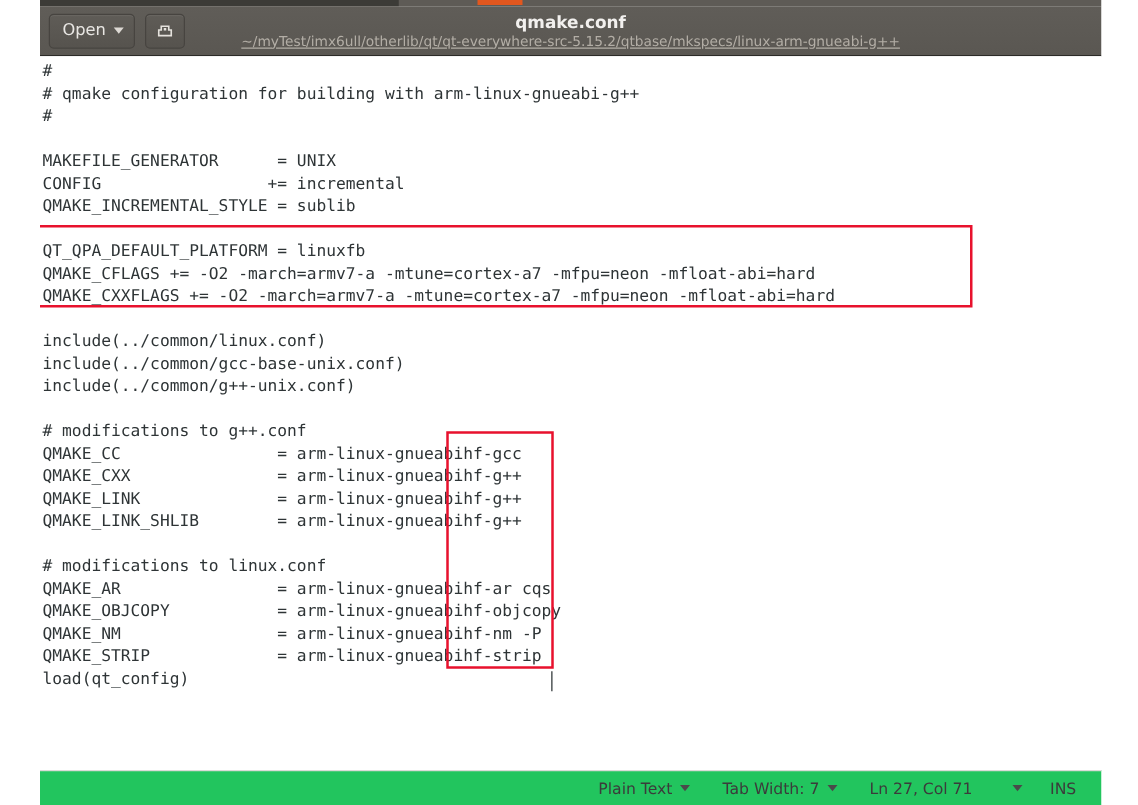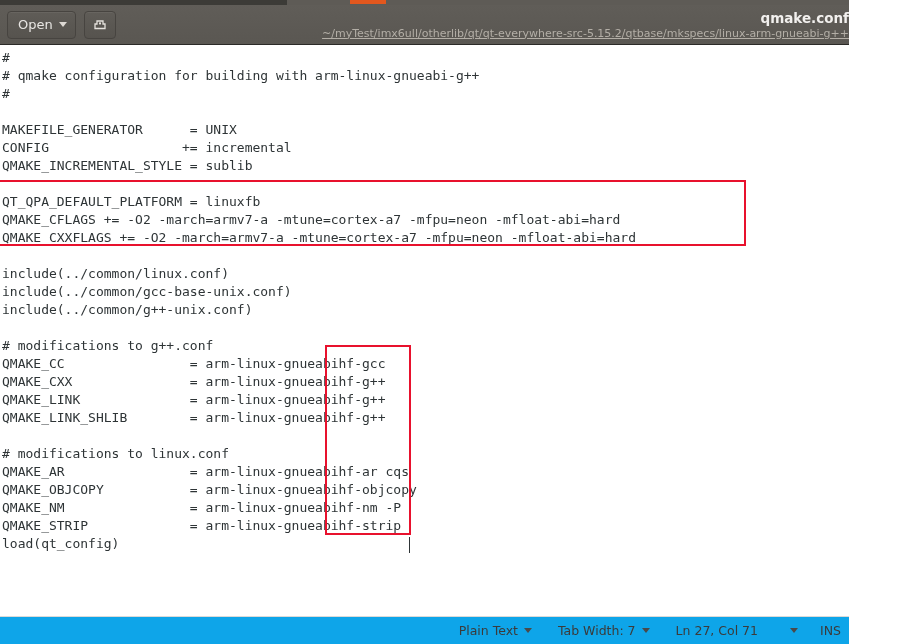--- a/index.html
+++ b/index.html
@@ -15,20 +15,21 @@
     -webkit-font-smoothing: antialiased;
   }
 
   .window {
     position: relative;
     width: 849px;
     height: 644px;
     background: #ffffff;
     display: flex;
     flex-direction: column;
+    margin-left: 32px;
   }
 
   
   .tabstrip {
     height: 5px;
     background: #5e5b56;
     position: relative;
     flex: none;
   }
   .tabstrip .dark-left {
@@ -103,21 +104,21 @@
     background: #e0ddd8;
   }
 
   .title-wrap {
     position: absolute;
     left: 0; right: 0;
     top: 0;
     height: 40px;
     display: flex;
     flex-direction: column;
-    align-items: flex-end;
+    align-items: center;
     justify-content: center;
     pointer-events: none;
   }
   .win-title {
     font-size: 13.5px;
     font-weight: bold;
     color: #f2f0ee;
     line-height: 16px;
   }
   .win-subtitle {
@@ -198,29 +199,29 @@
     position: absolute;
     border: 2px solid #e8112d;
     box-sizing: border-box;
     pointer-events: none;
   }
 
   
   .statusbar {
     height: 28px;
     flex: none;
-    background: #0ea5e9;
+    background: #22c55e;
     border-top: 1px solid #dcdad7;
     display: flex;
     align-items: center;
     justify-content: flex-end;
     font-size: 12.5px;
     color: #3b3b3b;
     box-sizing: border-box;
-    padding-right: 8px;
+    padding-right: 20px;
   }
   .sb-item {
     display: inline-flex;
     align-items: center;
     gap: 6px;
     margin-left: 26px;
     cursor: default;
   }
   .sb-caret {
     width: 0; height: 0;

